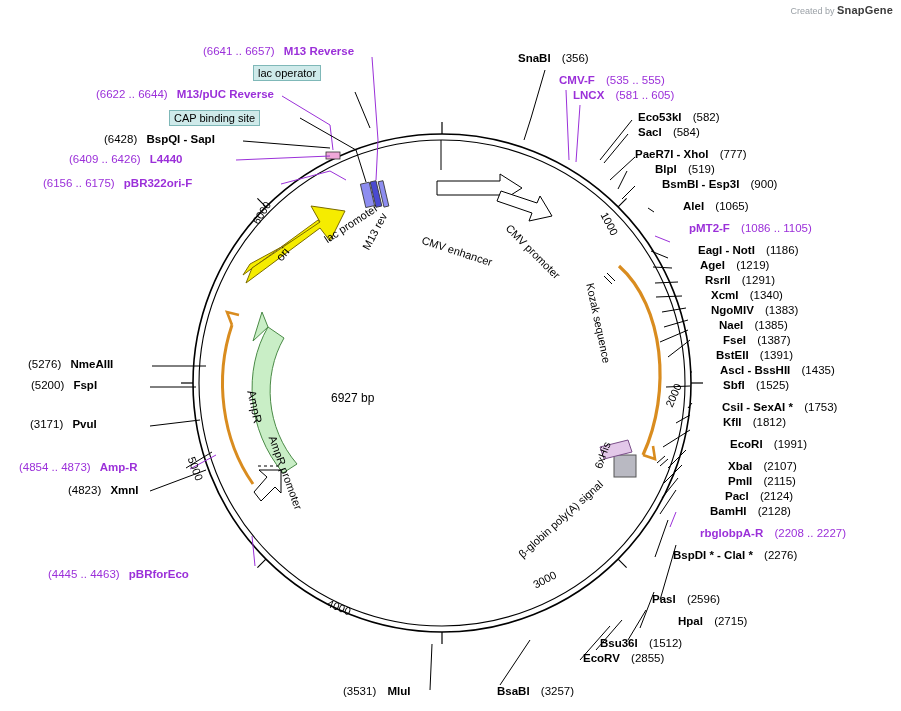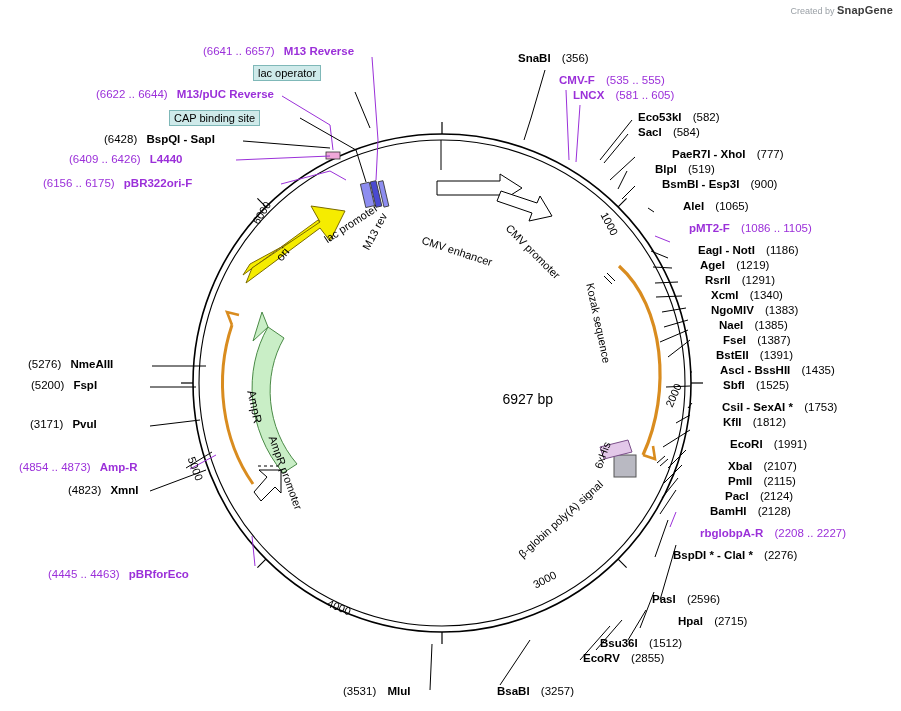--- a/index.html
+++ b/index.html
@@ -14,21 +14,21 @@
   .lbl.purple{color:#9b30d9;}
   .credit{position:absolute;right:8px;top:4px;font-size:9px;color:#9aa0a6;}
   .credit .sg{font-weight:bold;color:#3b3b3b;font-size:11px;letter-spacing:.2px;}
   .tagbox{
     position:absolute;background:#cfeaea;border:1px solid #7fb8b8;
     font-size:11px;padding:1px 4px;color:#000;white-space:nowrap;
   }
   .title{
     position:absolute;text-align:center;font-weight:bold;font-size:13.5px;color:#000;
   }
-  .subtitle{position:absolute;text-align:right;font-size:14px;color:#000;}
+  .subtitle{position:absolute;text-align:left;font-size:12px;color:#000;}
   .rot{position:absolute;transform-origin:0 0;white-space:nowrap;font-size:11px;color:#000;}
 </style>
 </head>
 <body>
 
 <div id="stage">
 
   <svg id="plasmid" viewBox="0 0 901 711">
 
     <g>
@@ -256,21 +256,21 @@
   </div>
 
   <div class="lbl" style="left:638px;top:111px;">
     <span style="font-weight:bold;">Eco53kI</span>
     <span style="margin-left:8px;">(582)</span>
   </div>
   <div class="lbl" style="left:638px;top:126px;">
     <span style="font-weight:bold;">SacI</span>
     <span style="margin-left:8px;">(584)</span>
   </div>
-  <div class="lbl" style="left:672px;top:148px;">
+  <div class="lbl" style="left:635px;top:148px;">
     <span style="font-weight:bold;">PaeR7I  -  XhoI</span>
     <span style="margin-left:8px;">(777)</span>
   </div>
   <div class="lbl" style="left:655px;top:163px;">
     <span style="font-weight:bold;">BlpI</span>
     <span style="margin-left:8px;">(519)</span>
   </div>
   <div class="lbl" style="left:662px;top:178px;">
     <span style="font-weight:bold;">BsmBI  -  Esp3I</span>
     <span style="margin-left:8px;">(900)</span>

